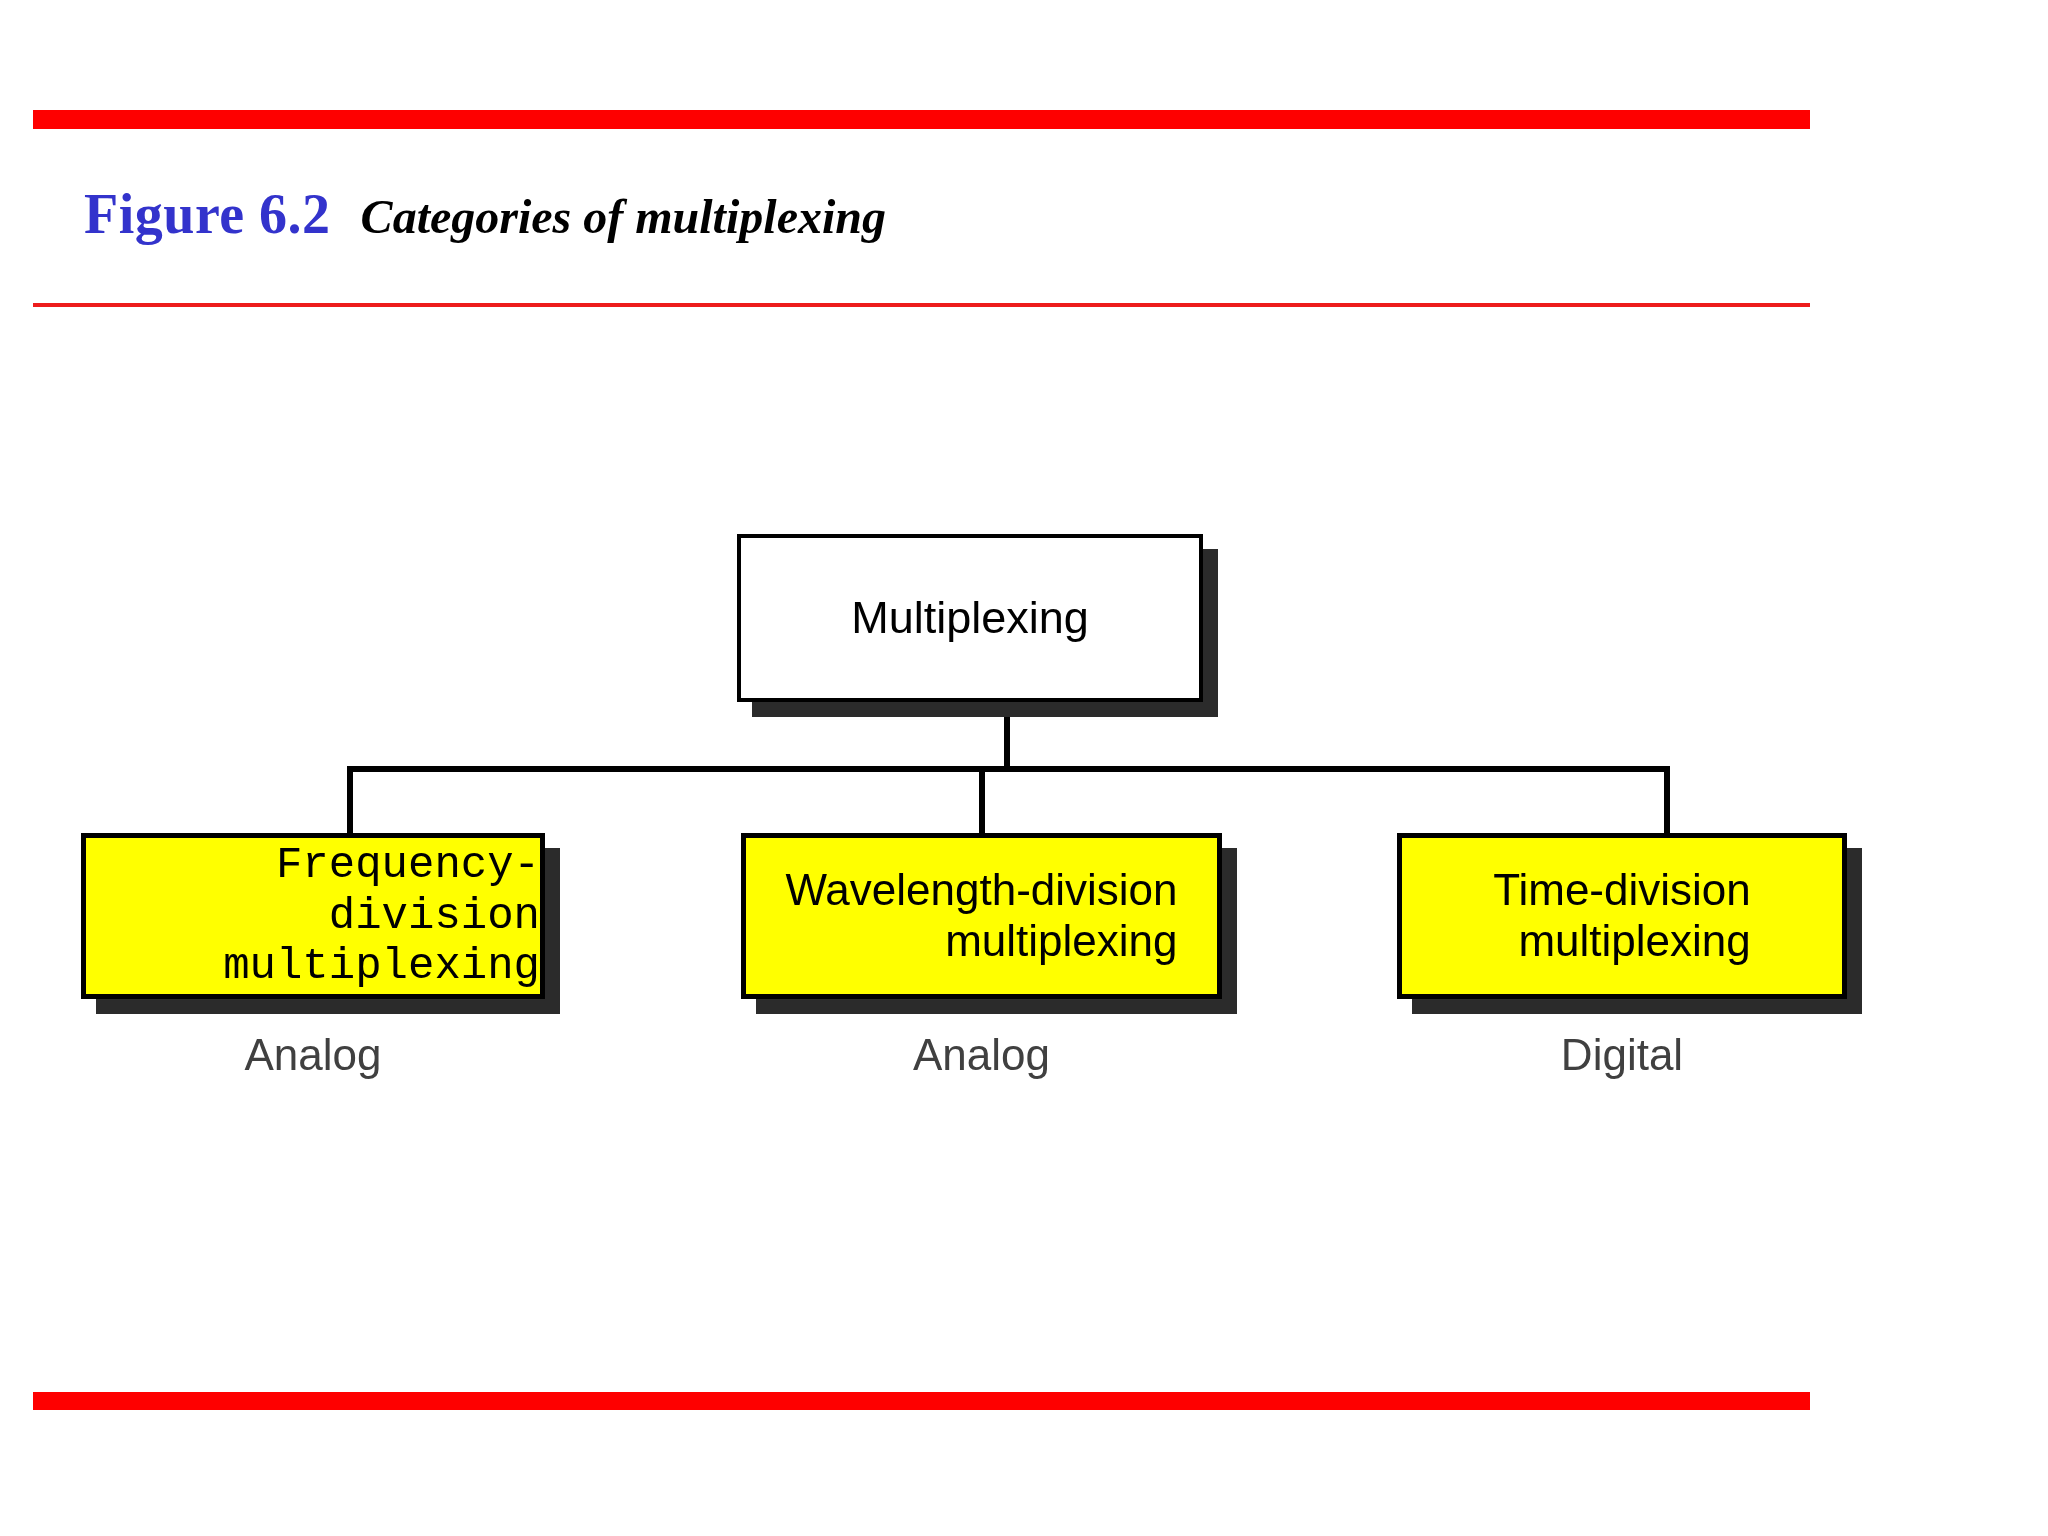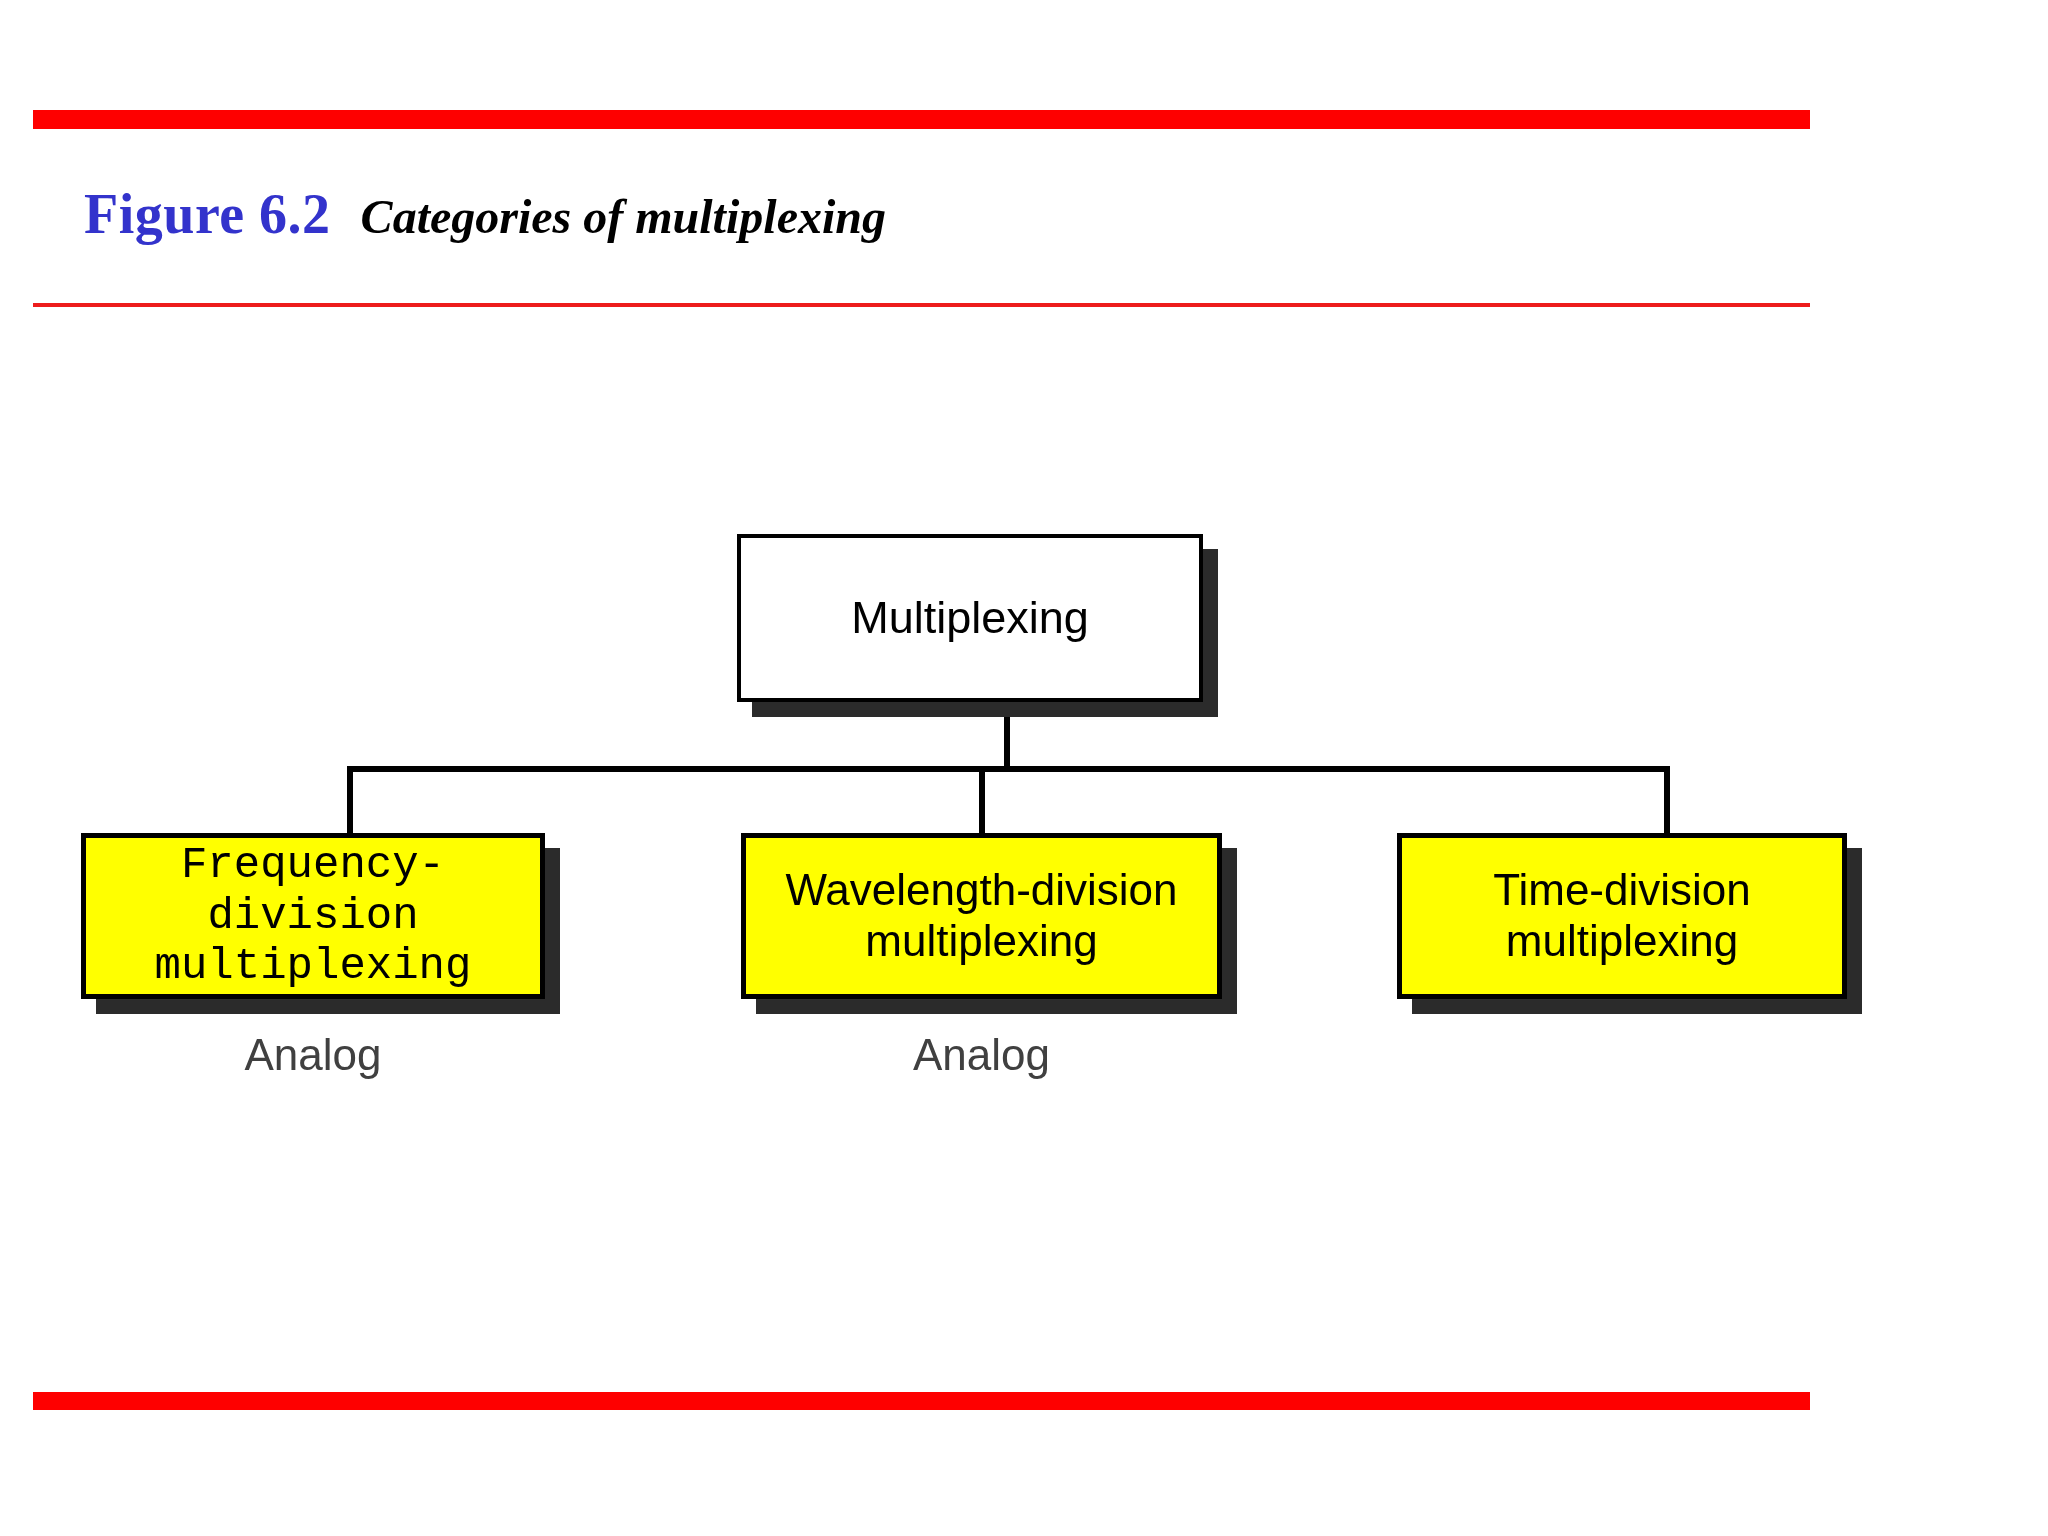--- a/index.html
+++ b/index.html
@@ -94,20 +94,21 @@
     align-items: center;
     justify-content: center;
     text-align: center;
     line-height: 1.15;
     color: #000000;
     z-index: 3;
   }
   .node .node-label {
     display: block;
     white-space: pre-line;
+    text-align: right;
   }
   .node-shadow {
     position: absolute;
     background: #2b2b2b;
     z-index: 2;
   }
 
   .root-node {
     left: 737px;
     top: 534px;
@@ -207,20 +208,21 @@
       <span class="node-label">Wavelength-division
 multiplexing</span>
     </div>
     <div class="caption cap-1">Analog</div>
 
     <div class="node-shadow leaf-shadow leaf-2-sh"></div>
     <div class="node leaf-node leaf-2">
       <span class="node-label">Time-division
 multiplexing</span>
     </div>
+    <div class="caption cap-2">Digital</div>
 
   </div>
 
   <div class="rule-bottom"></div>
 
   <div class="page-num">6.5</div>
 
 </div>
 
 </body></html>

